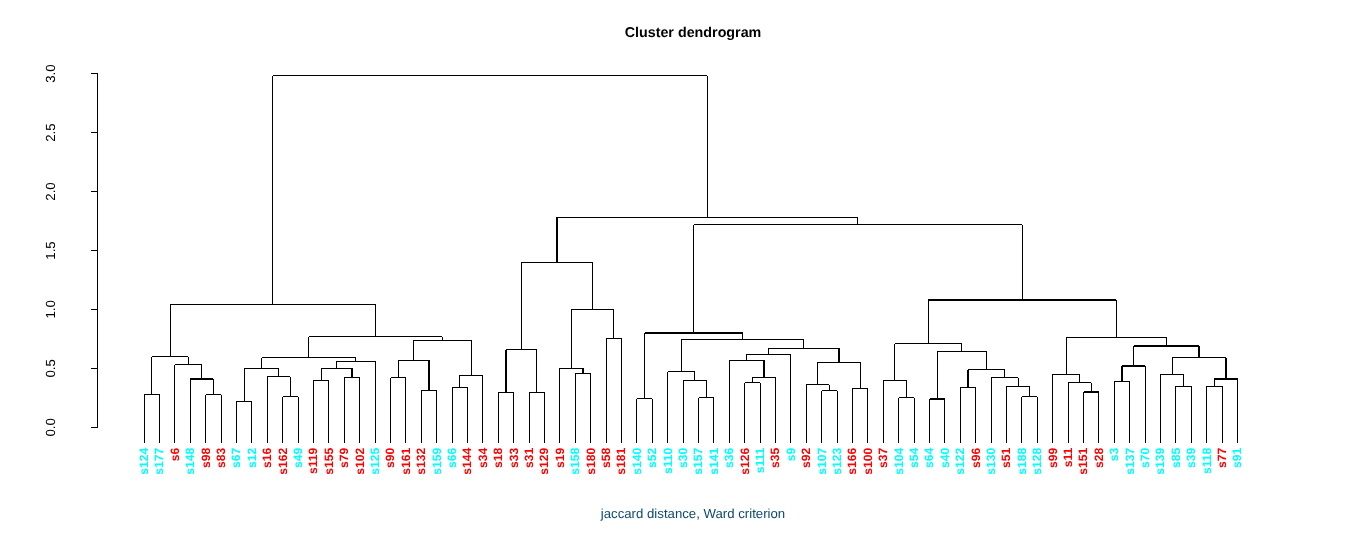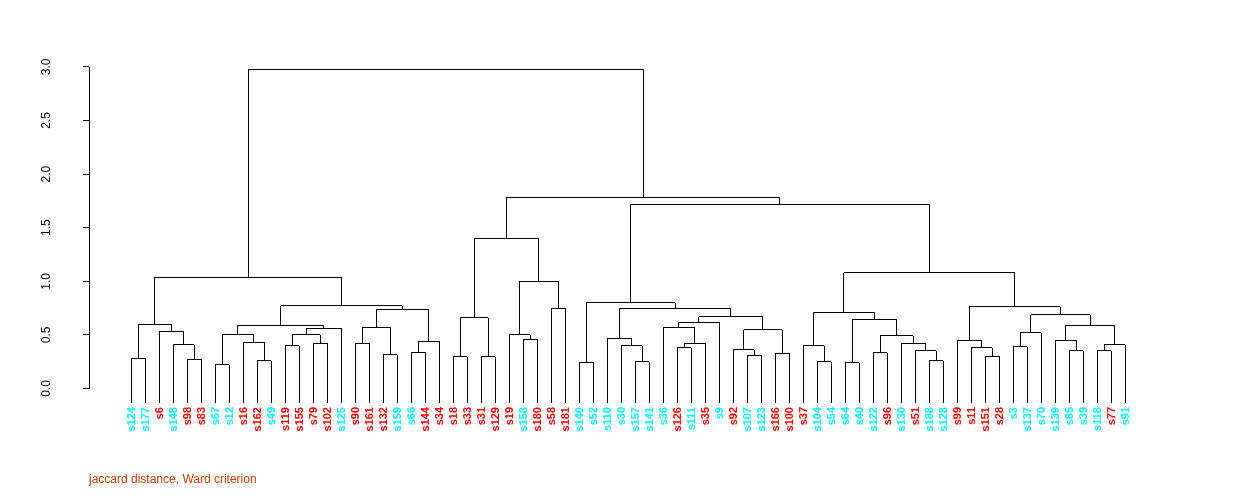--- a/index.html
+++ b/index.html
@@ -1,30 +1,31 @@
 <!DOCTYPE html>
 <html><head>
 <meta charset="utf-8">
 <style>
   html,body{margin:0;padding:0;background:#ffffff;}
   #frame{position:relative;width:1238px;height:500px;background:#ffffff;overflow:hidden;
          font-family:"Liberation Sans", sans-serif;}
   #plot-title{position:absolute;top:22px;left:89px;width:1082px;text-align:center;
               font-size:13px;font-weight:bold;color:#000;}
-  #plot-subtitle{position:absolute;top:460px;left:89px;width:1082px;text-align:left;
-              font-size:12px;color:#c2410c;margin-top:12px;}
+  #plot-subtitle{position:absolute;top:460px;left:89px;width:1082px;text-align:center;
+              font-size:12px;color:#0c4a6e;}
   svg{position:absolute;top:0;left:0;}
   svg line{stroke:#000;stroke-width:1;shape-rendering:crispEdges;}
   .ticklab{font-size:12px;fill:#000;}
   .leaflab{font-size:11px;font-weight:bold;}
 </style>
 </head>
 <body>
 
 <div id="frame">
+  <div id="plot-title">Cluster dendrogram</div>
   <svg id="chart" width="1238" height="500">
       <line x1="89" y1="388.5" x2="89" y2="66.89999999999998"></line>
       <line x1="83" y1="388.5" x2="89" y2="388.5"></line>
       <text transform="translate(50 388.5) rotate(-90)" text-anchor="middle" class="ticklab">0.0</text>
       <line x1="83" y1="334.9" x2="89" y2="334.9"></line>
       <text transform="translate(50 334.9) rotate(-90)" text-anchor="middle" class="ticklab">0.5</text>
       <line x1="83" y1="281.3" x2="89" y2="281.3"></line>
       <text transform="translate(50 281.3) rotate(-90)" text-anchor="middle" class="ticklab">1.0</text>
       <line x1="83" y1="227.7" x2="89" y2="227.7"></line>
       <text transform="translate(50 227.7) rotate(-90)" text-anchor="middle" class="ticklab">1.5</text>

